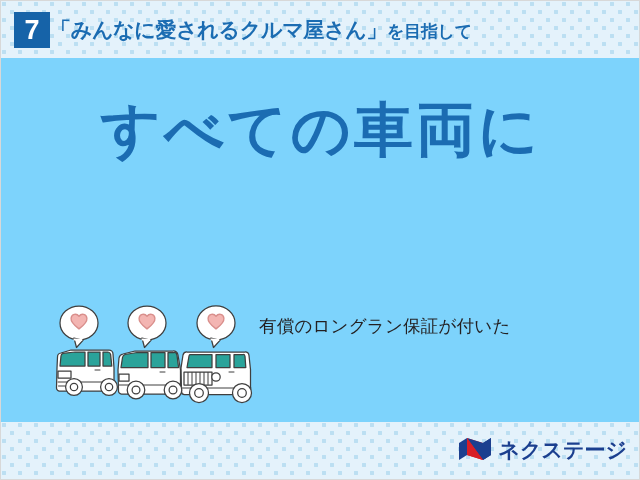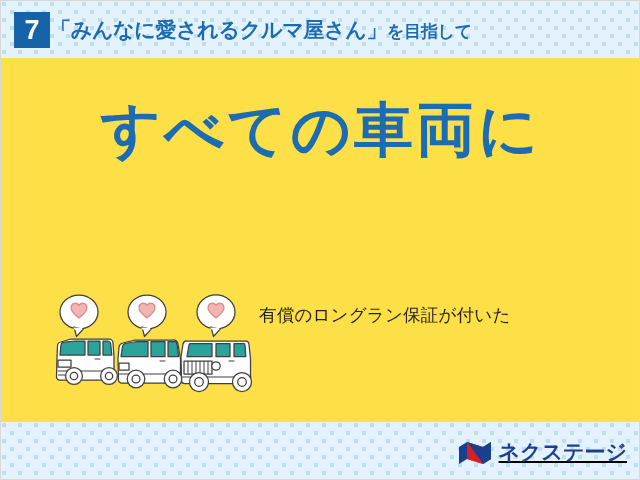--- a/index.html
+++ b/index.html
@@ -72,21 +72,21 @@
     font-weight: bold;
   }
 
   
   #main {
     position: absolute;
     left: 0;
     top: 57px;
     width: 640px;
     height: 366px;
-    background: #fde047;
+    background: #7dd3fc;
   }
 
   
   #headline {
     position: absolute;
     left: 0;
     top: 40px;
     width: 640px;
     text-align: center;
     color: #1b6cb2;
@@ -95,21 +95,21 @@
     letter-spacing: 3px;
     line-height: 1.07;
   }
   #headline .l1 { font-size: 59px; display: block; }
   #headline .l2 { font-size: 63px; display: block; }
 
   
   #lower {
     position: absolute;
     left: 0;
-    top: 233px;
+    top: 244px;
     width: 640px;
     height: 120px;
   }
   #cars {
     position: absolute;
     left: 52px;
     top: 0;
     width: 205px;
     height: 115px;
   }
@@ -132,23 +132,22 @@
   
   #footer {
     bottom: 0;
     height: 57px;
   }
   #logo-wrap {
     position: absolute;
     right: 14px;
     bottom: 13px;
     display: flex;
-    align-items: flex-end;
+    align-items: flex-start;
     height: 30px;
-    text-decoration: underline;
   }
   #logo-text {
     margin-left: 7px;
     font-size: 21px;
     font-weight: bold;
     color: #1b3f8f;
     letter-spacing: 0px;
     font-family: "DejaVu Sans", "Liberation Sans", sans-serif;
   }
 </style>

